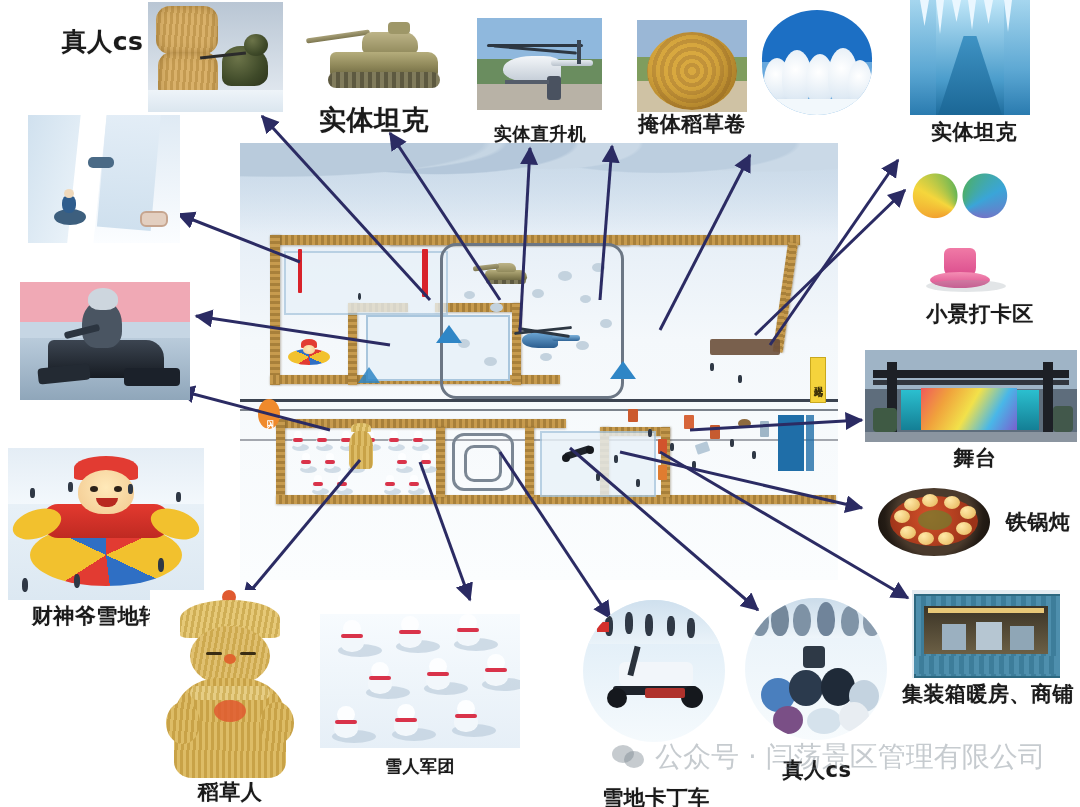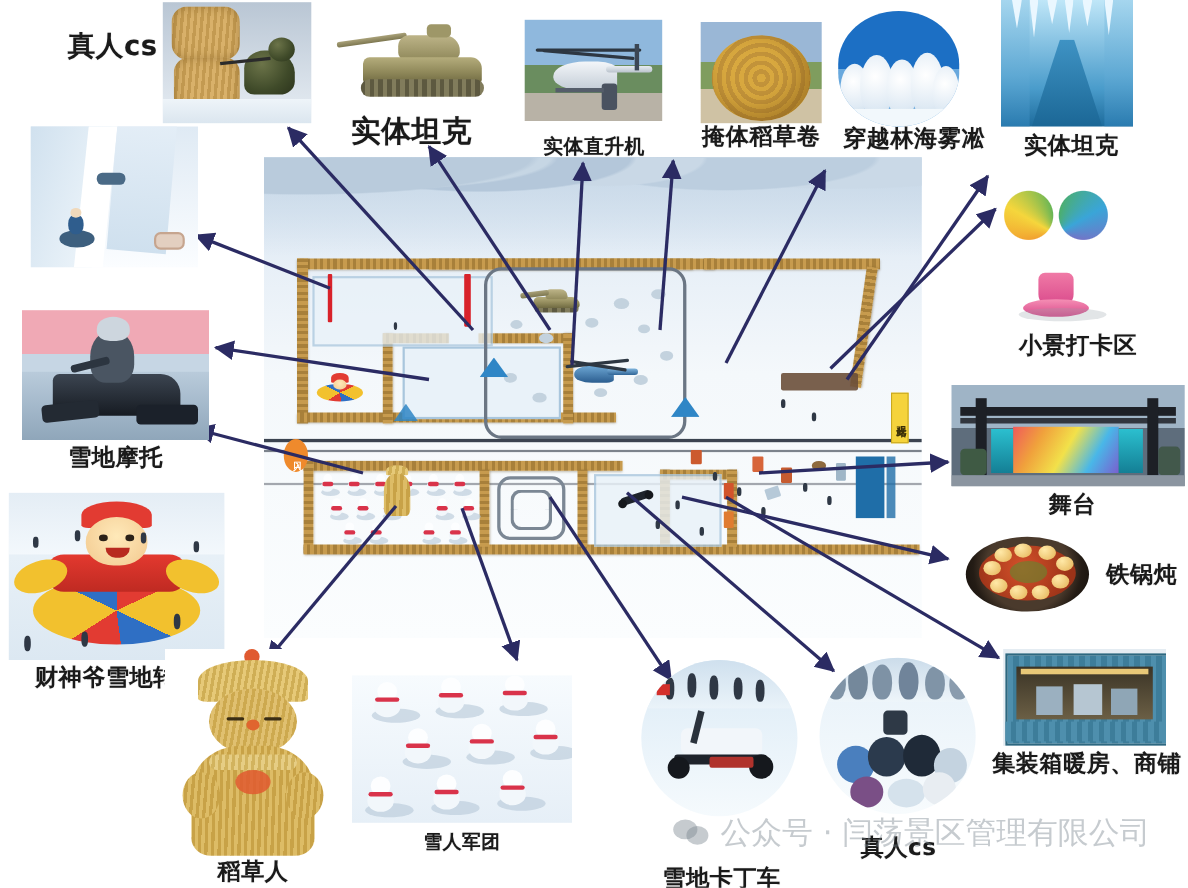--- a/index.html
+++ b/index.html
@@ -457,23 +457,20 @@
   </div>
 
   <div class="photo oval" style="left:762px;top:10px;width:110px;height:105px;background:linear-gradient(#1c6fc4 0 50%,#68a8dd 50% 100%);">
     <div class="rimeTree" style="left:2px;top:48px;width:26px;height:46px;"></div>
     <div class="rimeTree" style="left:20px;top:40px;width:30px;height:56px;"></div>
     <div class="rimeTree" style="left:44px;top:44px;width:28px;height:52px;"></div>
     <div class="rimeTree" style="left:66px;top:38px;width:30px;height:58px;"></div>
     <div class="rimeTree" style="left:86px;top:50px;width:24px;height:46px;"></div>
     <div class="snowfield" style="height:16px;background:#f2f8fc;"></div>
   </div>
-  <div class="node" style="left:758px;top:112px;width:146px;height:28px;">
-    <div class="cap" style="font-size:21px;line-height:28px;">穿越林海雾凇</div>
-  </div>
 
   <div class="photo" style="left:910px;top:0px;width:120px;height:115px;background:linear-gradient(#bfe6f8,#4a9ccb 70%,#1d6b9c);">
     <div class="iceWall" style="left:0;top:0;width:26px;height:115px;opacity:.8;"></div>
     <div class="iceWall" style="left:94px;top:0;width:26px;height:115px;opacity:.8;"></div>
     <div class="icePath" style="left:28px;top:36px;width:64px;height:79px;"></div>
     <div class="icicle" style="left:10px;top:0;width:9px;height:26px;"></div>
     <div class="icicle" style="left:26px;top:0;width:8px;height:34px;"></div>
     <div class="icicle" style="left:42px;top:0;width:9px;height:22px;"></div>
     <div class="icicle" style="left:58px;top:0;width:8px;height:30px;"></div>
     <div class="icicle" style="left:74px;top:0;width:9px;height:24px;"></div>
@@ -495,23 +492,20 @@
   </div>
 
   <div class="photo" style="left:20px;top:282px;width:170px;height:118px;background:linear-gradient(#f0a9b5 0 34%,#c6d6e4 34% 60%,#9fb4c6 60% 100%);">
     <div style="position:absolute;left:0;top:56px;width:170px;height:62px;background:linear-gradient(#b9cbdb,#8fa6ba);"></div>
     <div class="sled" style="left:28px;top:58px;width:116px;height:38px;"></div>
     <div style="position:absolute;left:18px;top:84px;width:52px;height:16px;background:#232a33;transform:rotate(-6deg);border-radius:4px;"></div>
     <div style="position:absolute;left:104px;top:86px;width:56px;height:18px;background:#1b212a;border-radius:4px;"></div>
     <div class="rider" style="left:62px;top:18px;width:40px;height:48px;background:#4a5562;"></div>
     <div style="position:absolute;left:68px;top:6px;width:30px;height:22px;border-radius:50% 50% 40% 40%;background:#cdd6de;"></div>
     <div style="position:absolute;left:44px;top:46px;width:36px;height:7px;background:#2c3540;border-radius:3px;transform:rotate(-14deg);"></div>
-  </div>
-  <div class="node" style="left:20px;top:402px;width:170px;height:28px;">
-    <div class="cap" style="font-size:21px;line-height:28px;">雪地摩托</div>
   </div>
 
   <div class="photo" style="left:8px;top:448px;width:196px;height:152px;background:linear-gradient(#eef5fa,#dce8f2);">
     <div style="position:absolute;left:0;top:0;width:196px;height:56px;background:linear-gradient(#e4edf5,#f3f8fc);"></div>
     <div class="infRing" style="left:22px;top:76px;width:152px;height:62px;"></div>
     <div style="position:absolute;left:34px;top:56px;width:128px;height:34px;border-radius:16px;background:linear-gradient(#e3392f,#bf2a22);"></div>
     <div style="position:absolute;left:4px;top:62px;width:50px;height:28px;border-radius:50%;background:#f2c12e;transform:rotate(-18deg);"></div>
     <div style="position:absolute;left:142px;top:62px;width:50px;height:28px;border-radius:50%;background:#f2c12e;transform:rotate(18deg);"></div>
     <div class="infHat" style="left:66px;top:8px;width:64px;height:24px;"></div>
     <div class="infHead" style="left:70px;top:22px;width:56px;height:44px;"></div>

